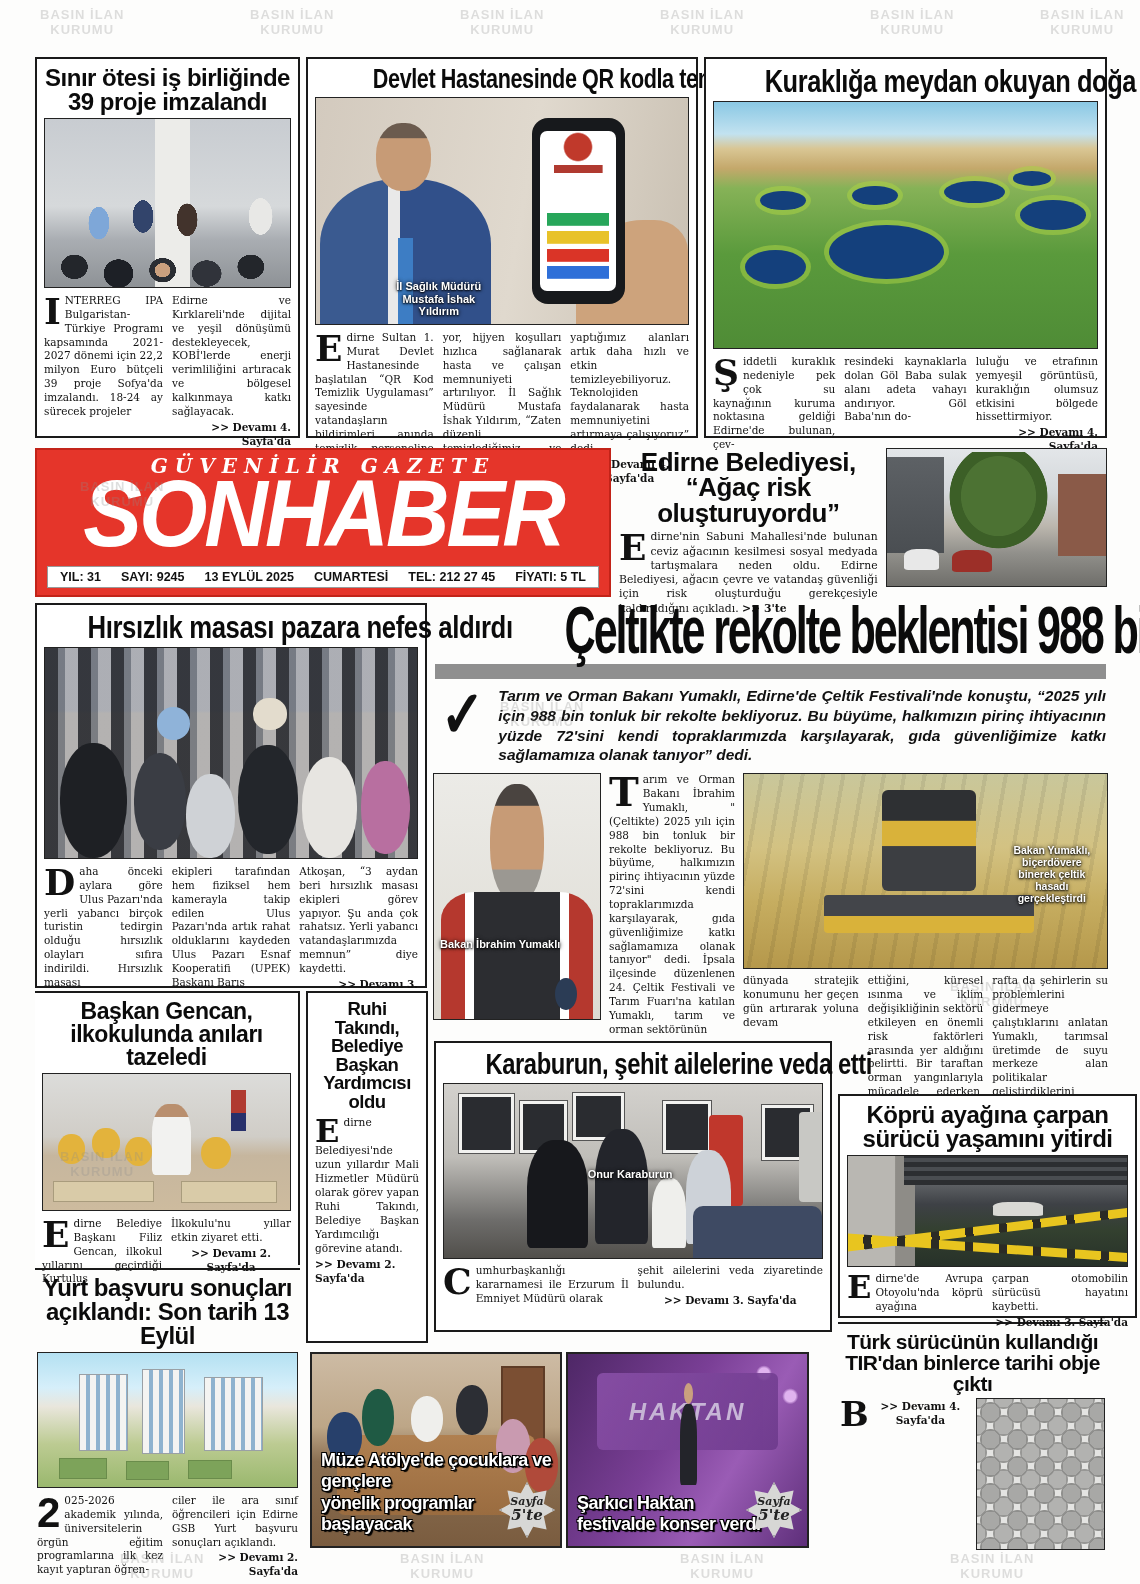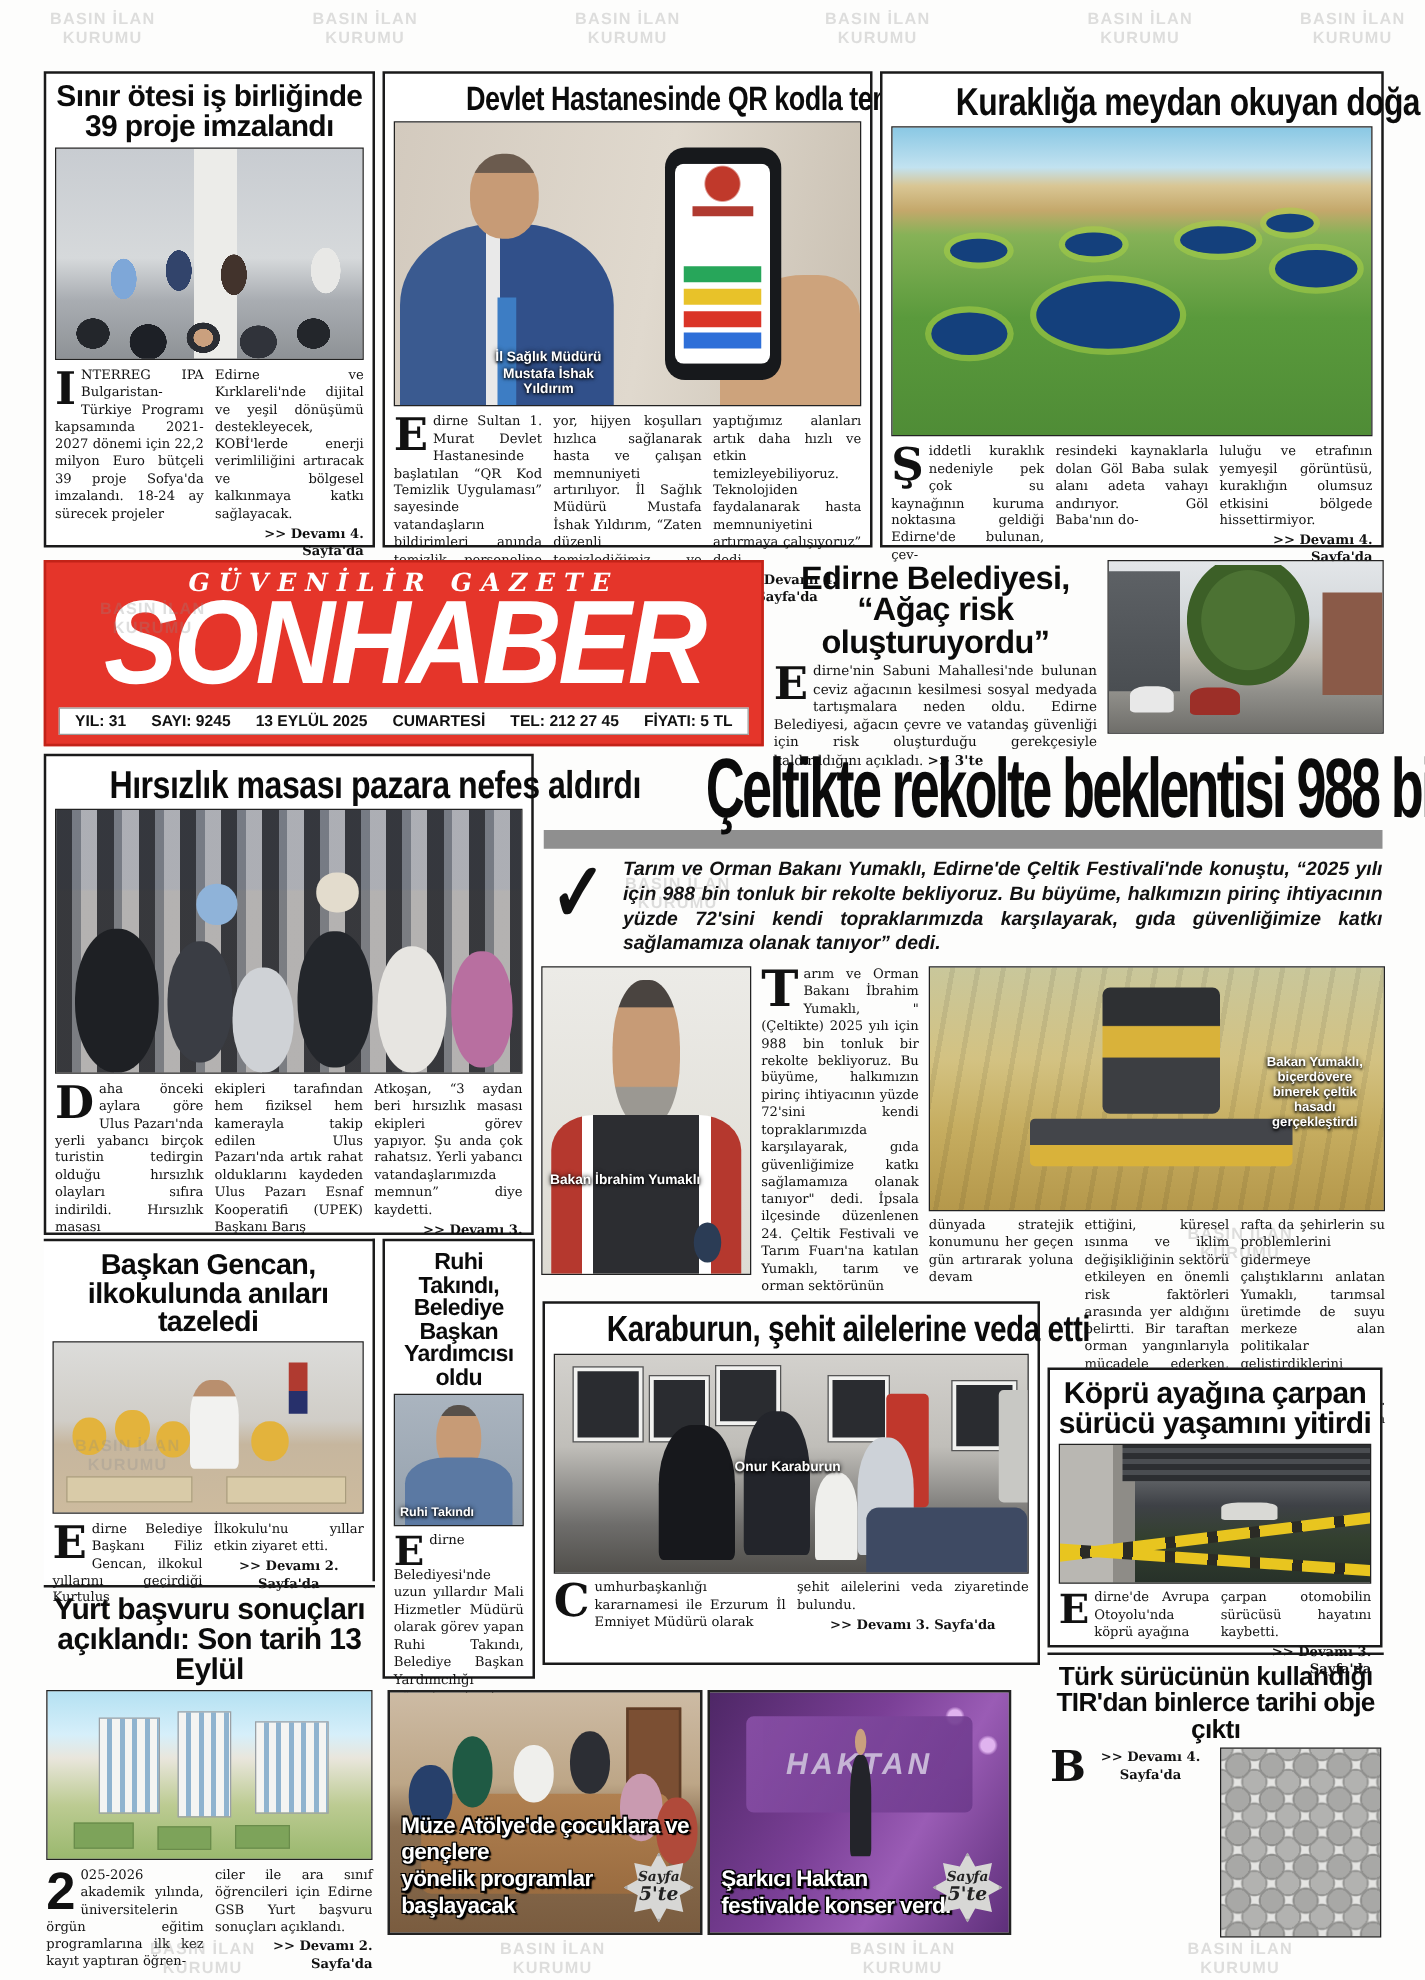--- a/index.html
+++ b/index.html
@@ -332,25 +332,20 @@
     </div>
     <div class="bd cols" style="margin-top:6px">
       <div class="col"><span class="drop">E</span><span>dirne Belediye Başkanı Filiz Gencan, ilkokul yıllarını geçirdiği Kurtuluş</span></div>
       <div class="col"><span>İlkokulu'nu yıllar etkin ziyaret etti.</span>
         <span class="more" style="text-align:center">&gt;&gt; Devamı 2. Sayfa'da</span></div>
     </div>
   </section>
 
   <section class="box" style="left:306px;top:991px;width:122px;height:352px">
     <h2 class="hl" style="font-size:18.5px">Ruhi Takındı, Belediye Başkan Yardımcısı oldu</h2>
-    <div class="photo ph-ruhi" style="height:106px">
-      <div class="r-head"></div>
-      <div class="r-shirt"></div>
-      <div class="pcap" style="left:4px;bottom:4px;font-size:10px;text-align:left">Ruhi Takındı</div>
-    </div>
     <div class="bd" style="margin-top:5px;font-size:10.6px">
       <span class="drop" style="font-size:32px">E</span><span>dirne Belediyesi'nde uzun yıllardır Mali Hizmetler Müdürü olarak görev yapan Ruhi Takındı, Belediye Başkan Yardımcılığı görevine atandı.</span>
       <span class="more" style="text-align:left">&gt;&gt; Devamı 2. Sayfa'da</span>
     </div>
   </section>
 
   <section class="box" style="left:434px;top:1041px;width:398px;height:291px;background:#fff;z-index:2">
     <h2 class="hl condwrap" style="font-size:29px"><span class="cond" style="transform:scaleX(.82)">Karaburun, şehit ailelerine veda etti</span></h2>
     <div class="photo ph-group" style="height:176px">
       <span class="g-frame" style="left:4%;top:6%;width:13%;height:30%"></span>
@@ -367,21 +362,21 @@
       <span class="g-sofa"></span>
       <div class="pcap" style="left:38%;top:48%;font-size:11px">Onur Karaburun</div>
     </div>
     <div class="bd cols" style="margin-top:5px">
       <div class="col"><span class="drop">C</span><span>umhurbaşkanlığı kararnamesi ile Erzurum İl Emniyet Müdürü olarak</span></div>
       <div class="col"><span>şehit ailelerini veda ziyaretinde bulundu.</span>
         <span class="more" style="text-align:center">&gt;&gt; Devamı 3. Sayfa'da</span></div>
     </div>
   </section>
 
-  <section class="box" style="left:838px;top:1094px;width:268px;height:224px;z-index:2">
+  <section class="box" style="left:838px;top:1094px;width:299px;height:224px;z-index:2">
     <h2 class="hl" style="font-size:24px">Köprü ayağına çarpan sürücü yaşamını yitirdi</h2>
     <div class="photo ph-kopru" style="height:112px">
       <div class="k-pillar"></div>
       <div class="k-deck"></div>
       <div class="k-car"></div>
       <div class="k-tape" style="left:-4%;bottom:30%;width:115%;transform:rotate(-7deg)"></div>
       <div class="k-tape" style="left:-4%;bottom:12%;width:115%;transform:rotate(4deg)"></div>
     </div>
     <div class="bd cols" style="margin-top:5px">
       <div class="col"><span class="drop" style="font-size:32px">E</span><span>dirne'de Avrupa Otoyolu'nda köprü ayağına</span></div>

